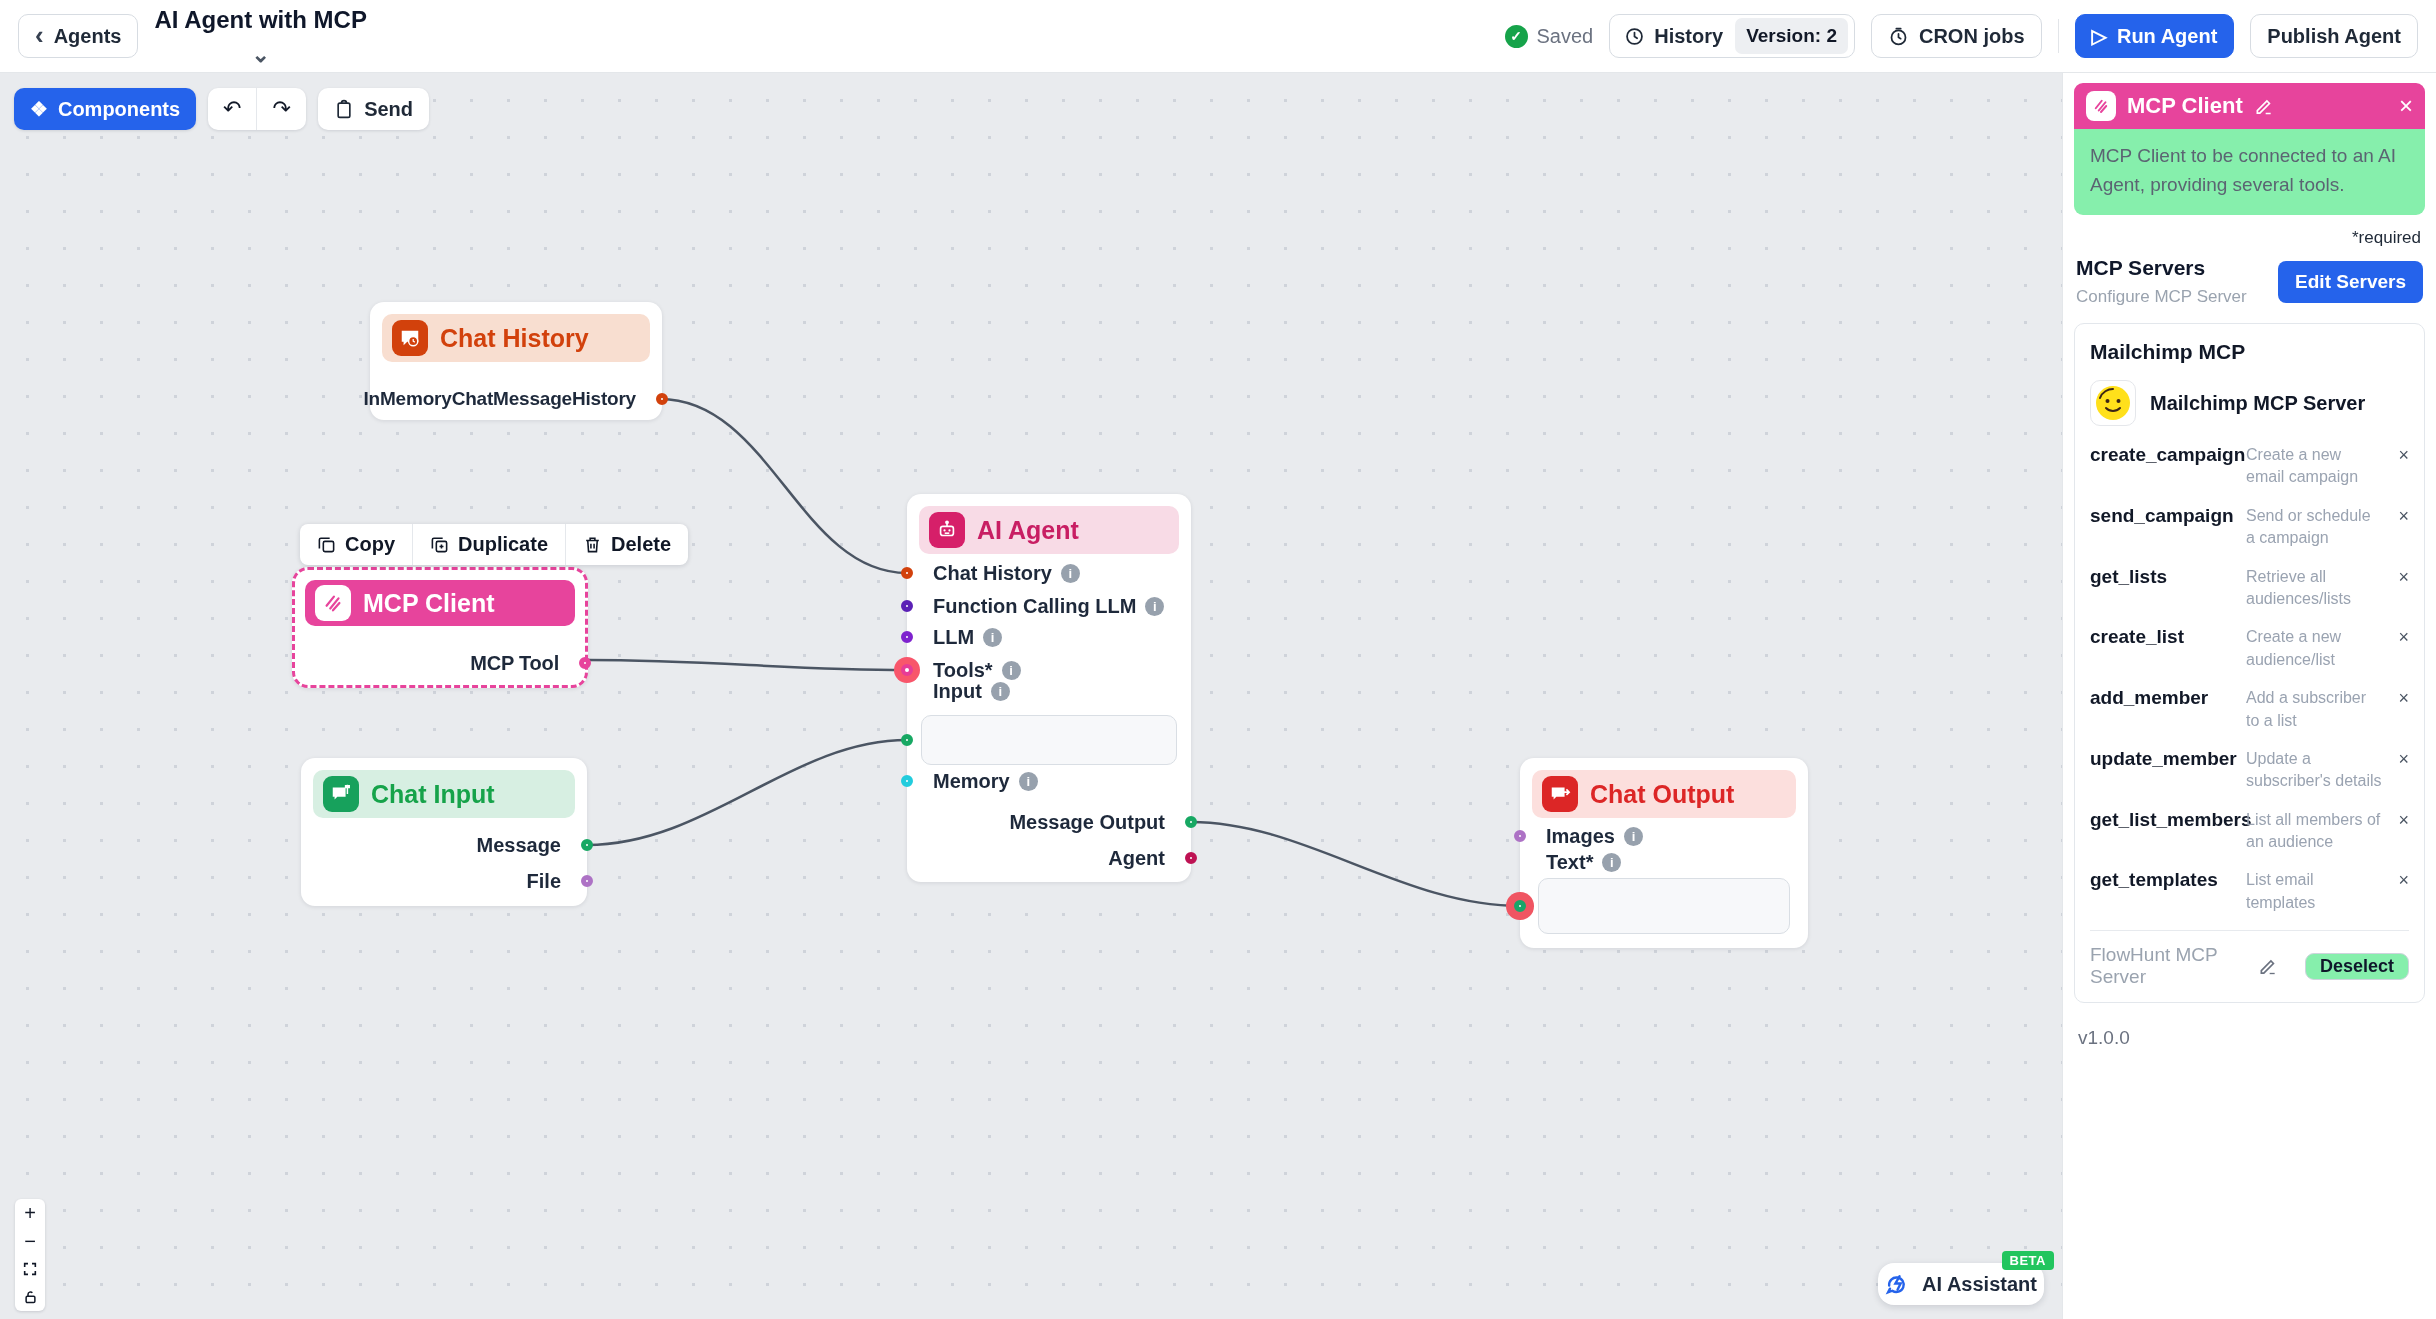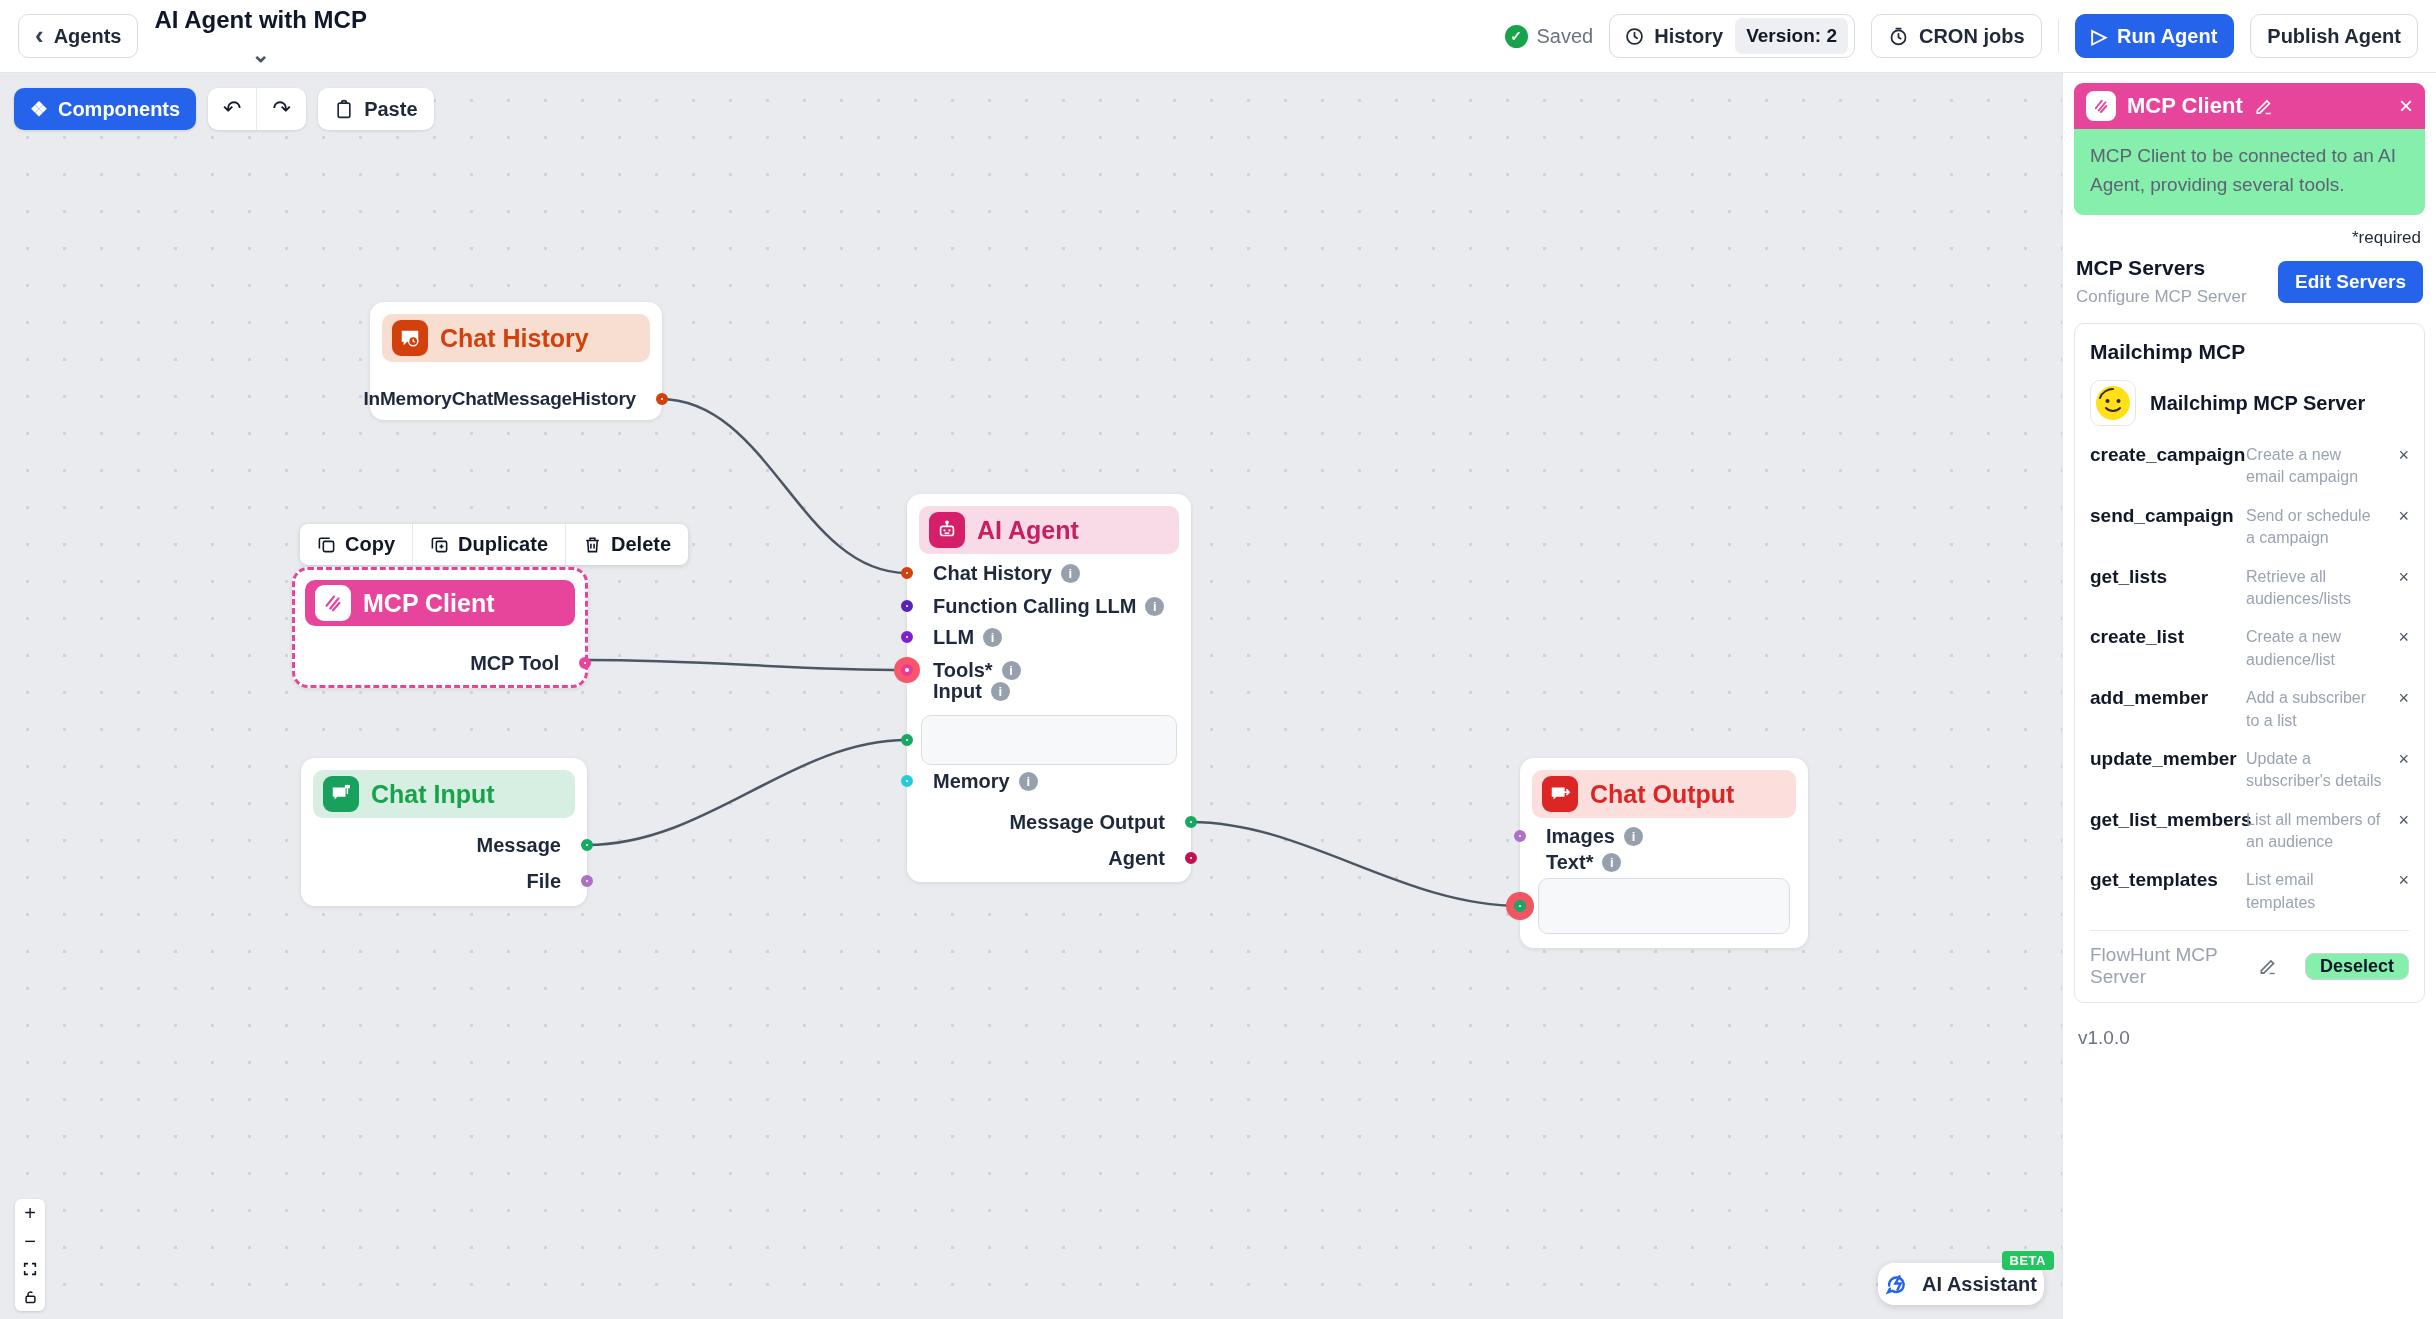--- a/index.html
+++ b/index.html
@@ -214,21 +214,21 @@
           <span>↷</span>
         </div>
     </div>
     <div class="cv-btn">
       <span class="icon-svg">
         <svg width="20" height="20" viewBox="0 0 24 24" fill="none" stroke="#1f2937" stroke-width="2" stroke-linecap="round">
             <rect x="5" y="5" width="14" height="17" rx="2"></rect>
             <path d="M9 5a3 3 0 0 1 6 0"></path>
           </svg>
       </span>
-      <span>Paste</span>
+      <span>Send</span>
     </div>
   </div>
 
   <div class="node n-chat-history">
     <div class="node-header">
       <span class="nh-icon" style="background:#d2410c">
         <svg width="22" height="22" viewBox="0 0 24 24" fill="#fff">
             <path d="M3 4h18v12H9l-4 4v-4H3z"></path>
             <circle cx="15.5" cy="15.5" r="5" fill="#d2410c" stroke="#fff" stroke-width="1.6"></circle>
             <path d="M15.5 13v2.5l1.8 1" stroke="#fff" stroke-width="1.4" fill="none"></path>

